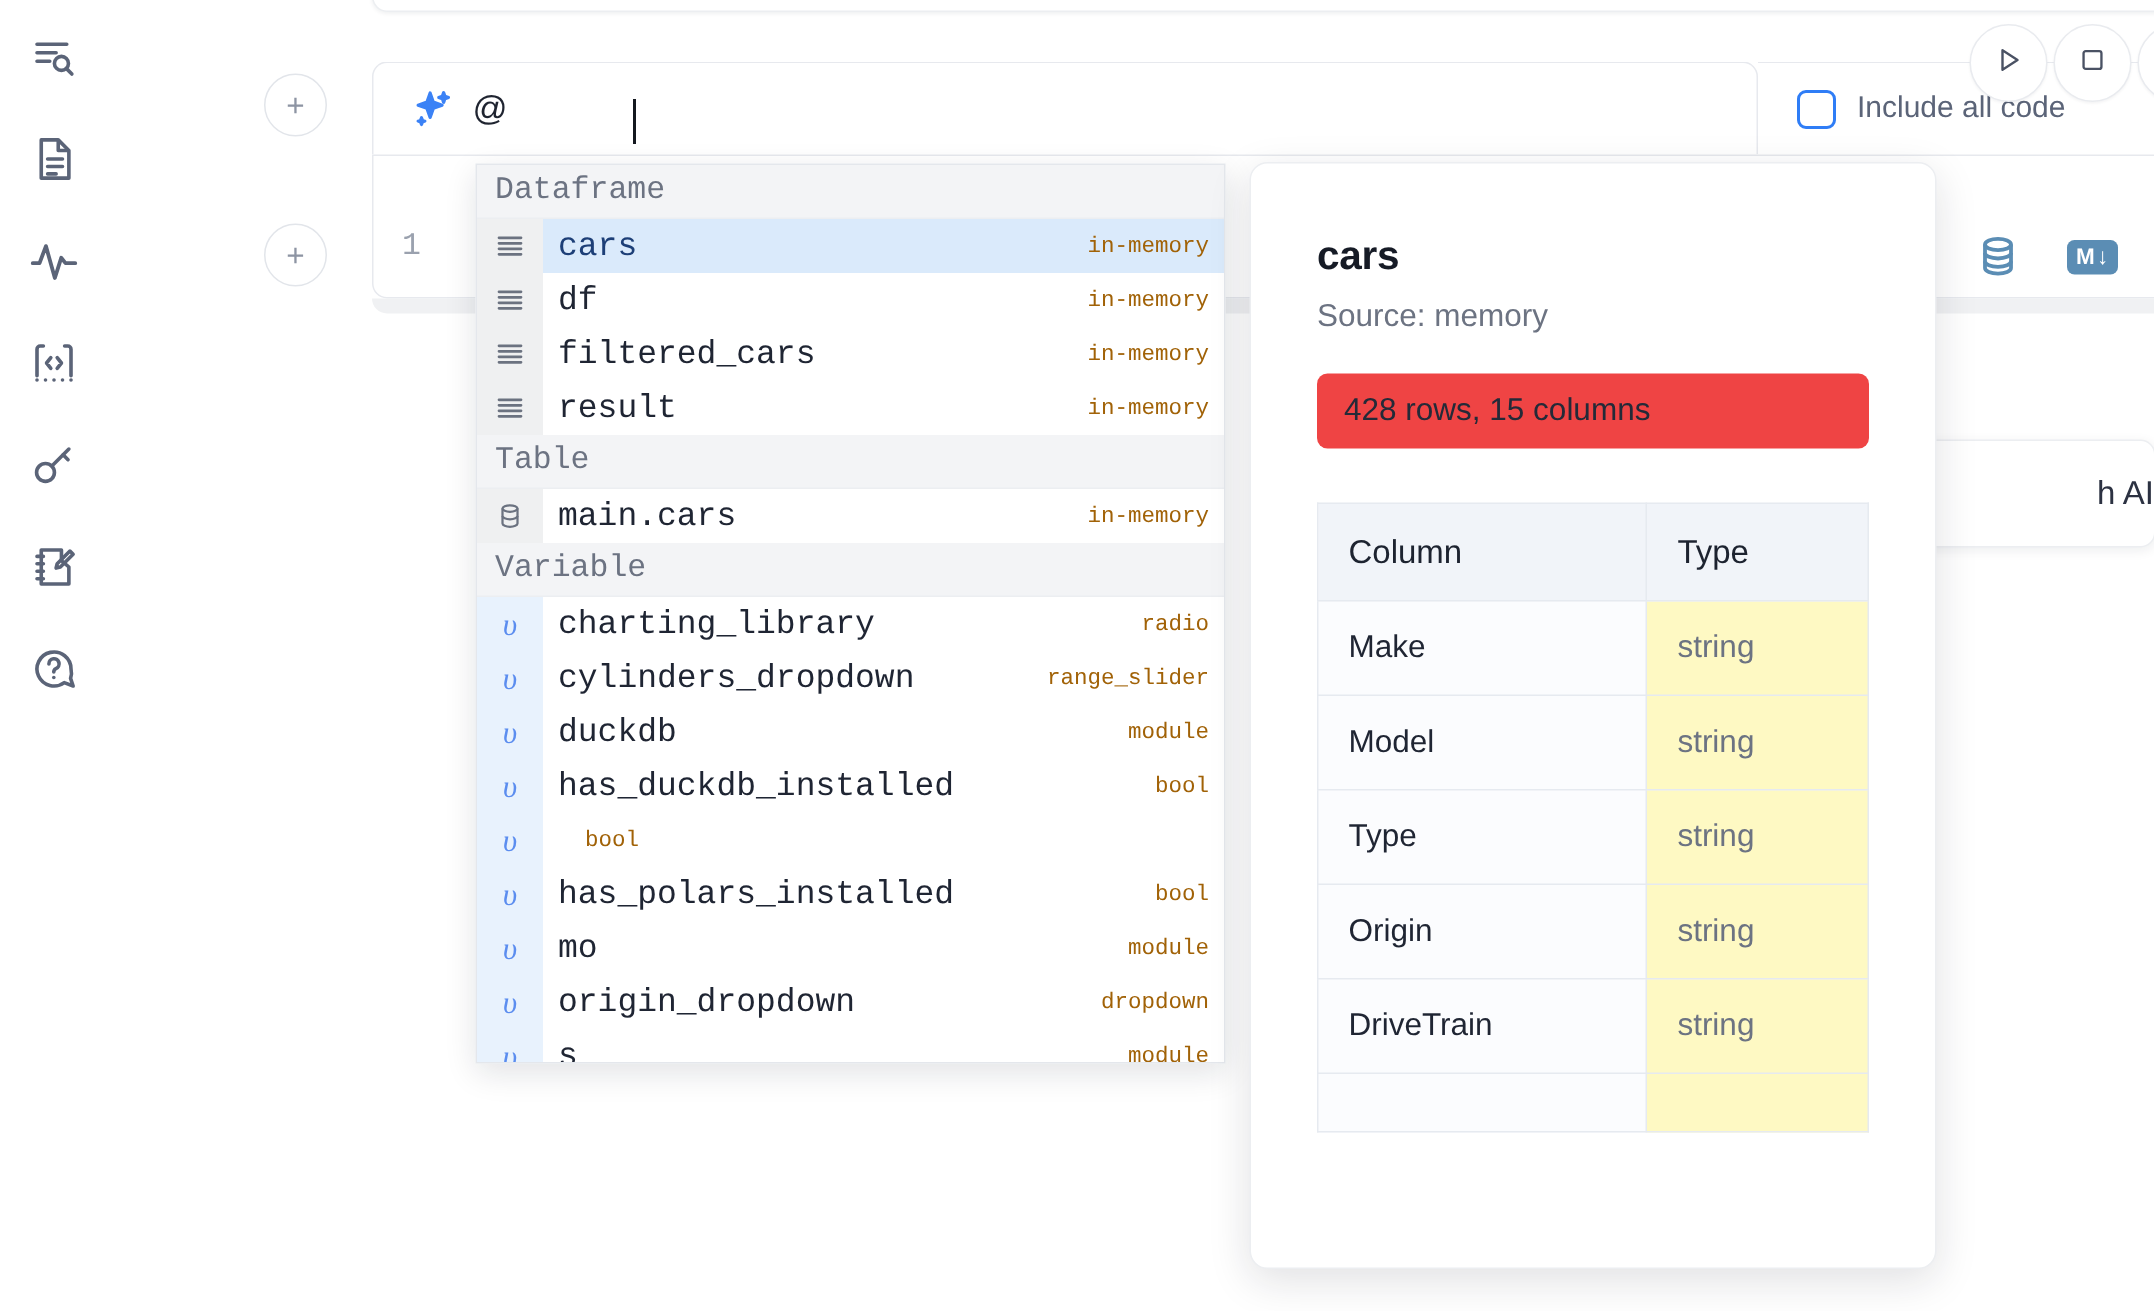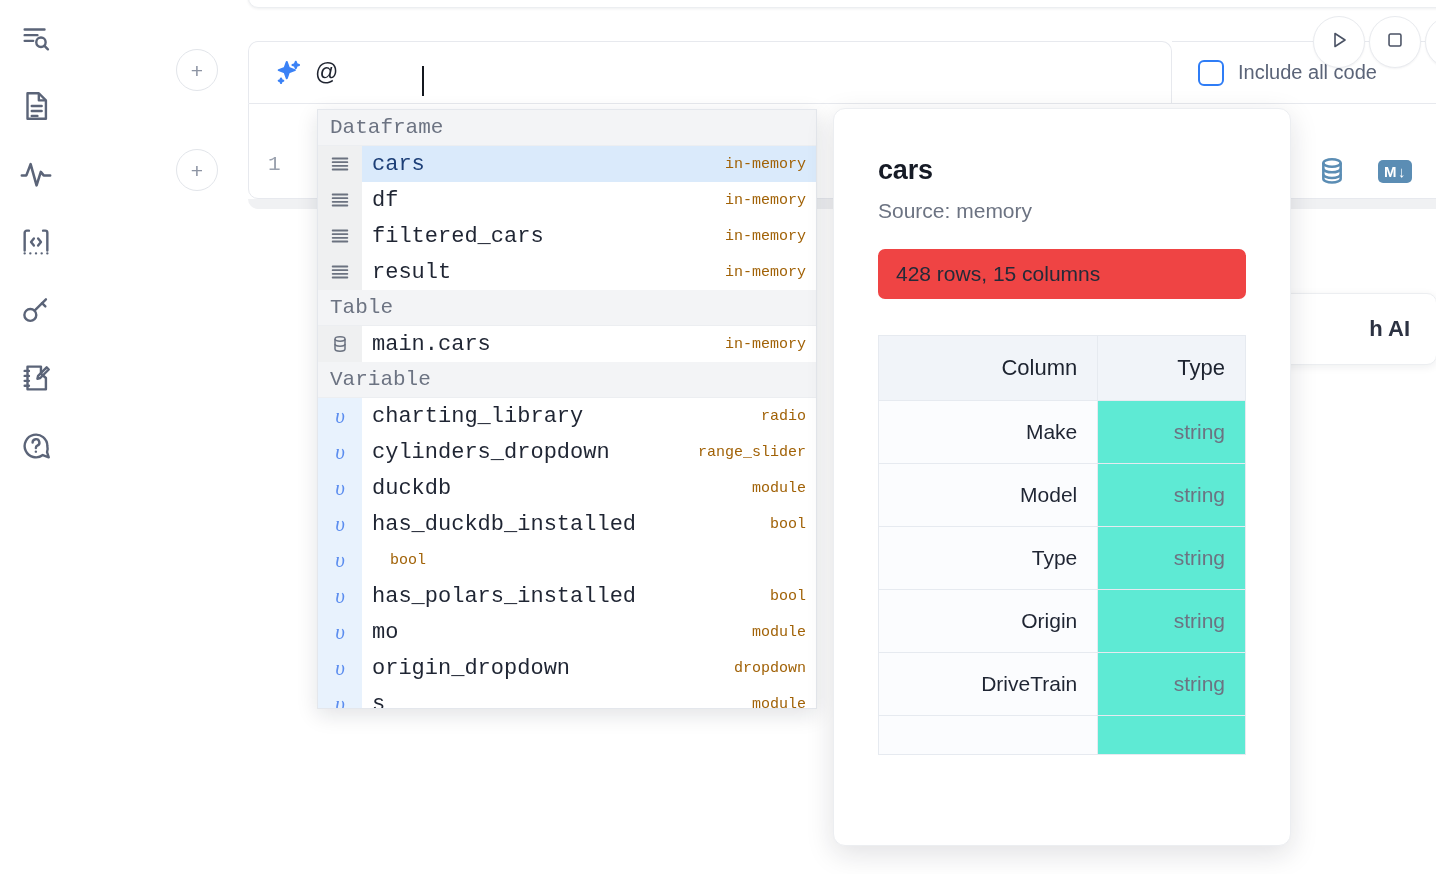--- a/index.html
+++ b/index.html
@@ -139,22 +139,21 @@
     background: #f0f1f3; border-radius: 0 0 10px 10px;
   }
 
   
   .ghost-card {
     position: absolute; left: 1205px; top: 293px;
     width: 160px; height: 72px;
     background: #ffffff; border: 1px solid #eceef1; border-radius: 10px;
     box-shadow: 0 2px 8px rgba(20,25,40,.07);
     display: flex; align-items: center; justify-content: flex-end;
-    padding-right: 26px;
-    font-size: 22px; font-weight: bold; color: #2c3242;
+    font-size: 22px; font-weight: normal; color: #2c3242;
     font-family: "Liberation Sans", sans-serif;
   }
 
   
   .ac {
     position: absolute; left: 317px; top: 109px;
     width: 500px; height: 600px;
     background: #ffffff;
     border: 1px solid #e4e7ec;
     box-shadow: 0 6px 20px rgba(20,25,40,.12);
@@ -210,28 +209,28 @@
   .docs-title {
     font-size: 27px; font-weight: bold; color: #161b26; letter-spacing: -.2px;
   }
   .docs-source { margin-top: 13px; font-size: 21px; color: #6c7382; }
   .docs-chip {
     margin-top: 26px; background: #ef4444; border-radius: 7px;
     padding: 13px 18px; font-size: 21px; color: #242a38;
   }
   .docs-table { margin-top: 36px; width: 368px; border-collapse: collapse; }
   .docs-table th, .docs-table td {
-    border: 1px solid #e6eaf0; text-align: right; padding: 19px 20px;
+    border: 1px solid #e6eaf0; text-align: left; padding: 19px 20px;
   }
   .docs-table th { background: #f1f4f9; font-weight: normal; font-size: 22px; color: #1d2330; }
   .docs-table td.col {
     font-family: Liberation Sans, sans-serif; font-size: 21px; color: #1f2533;
     background: #fbfcfe;
   }
-  .docs-table td.typ { font-size: 21px; color: #6c7382; background: #5eead4; }
+  .docs-table td.typ { font-size: 21px; color: #6c7382; background: #fef9c3; }
 </style>
 </head>
 <body>
 
 <div class="app">
 
   <div class="rail">
 
     <div class="rail-btn">
       <span>

